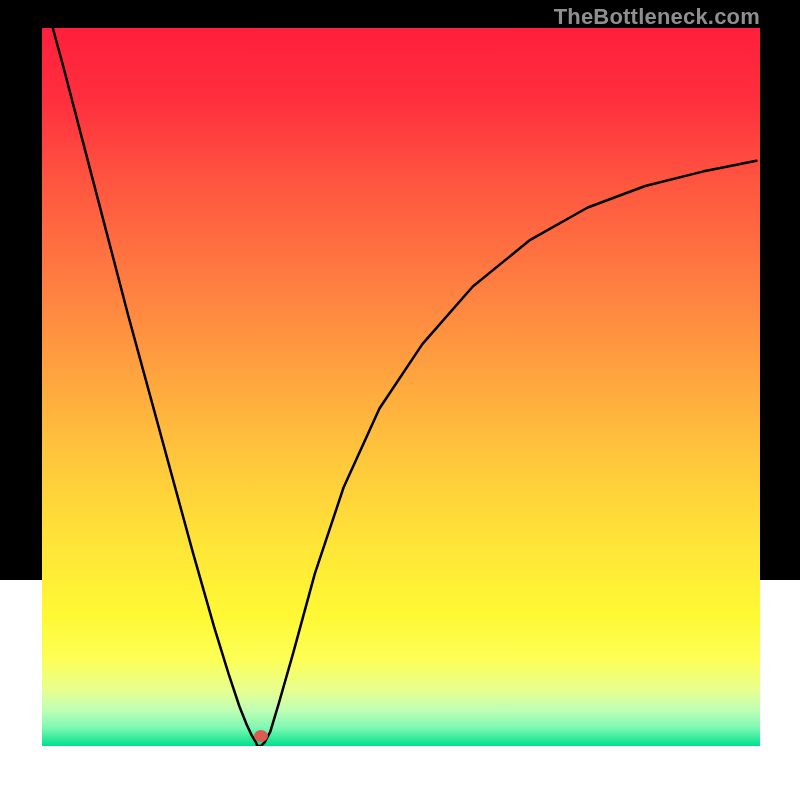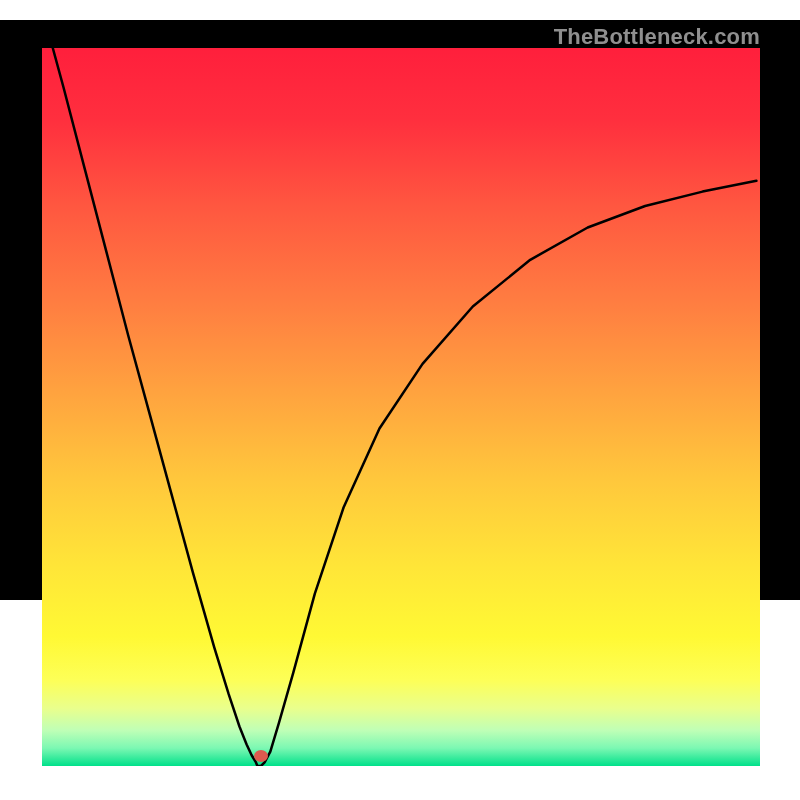--- a/index.html
+++ b/index.html
@@ -8,21 +8,20 @@
     width: 800px;
     height: 800px;
     background: #fff;
     overflow: hidden;
   }
   .outer {
     position: relative;
     width: 800px;
     height: 580px;
     background: #000;
-    margin-top: 20px;
   }
   .plot {
     position: absolute;
     left: 42px;
     top: 28px;
     width: 718px;
     height: 718px;
   }
   .gradient-bg {
     position: absolute;

